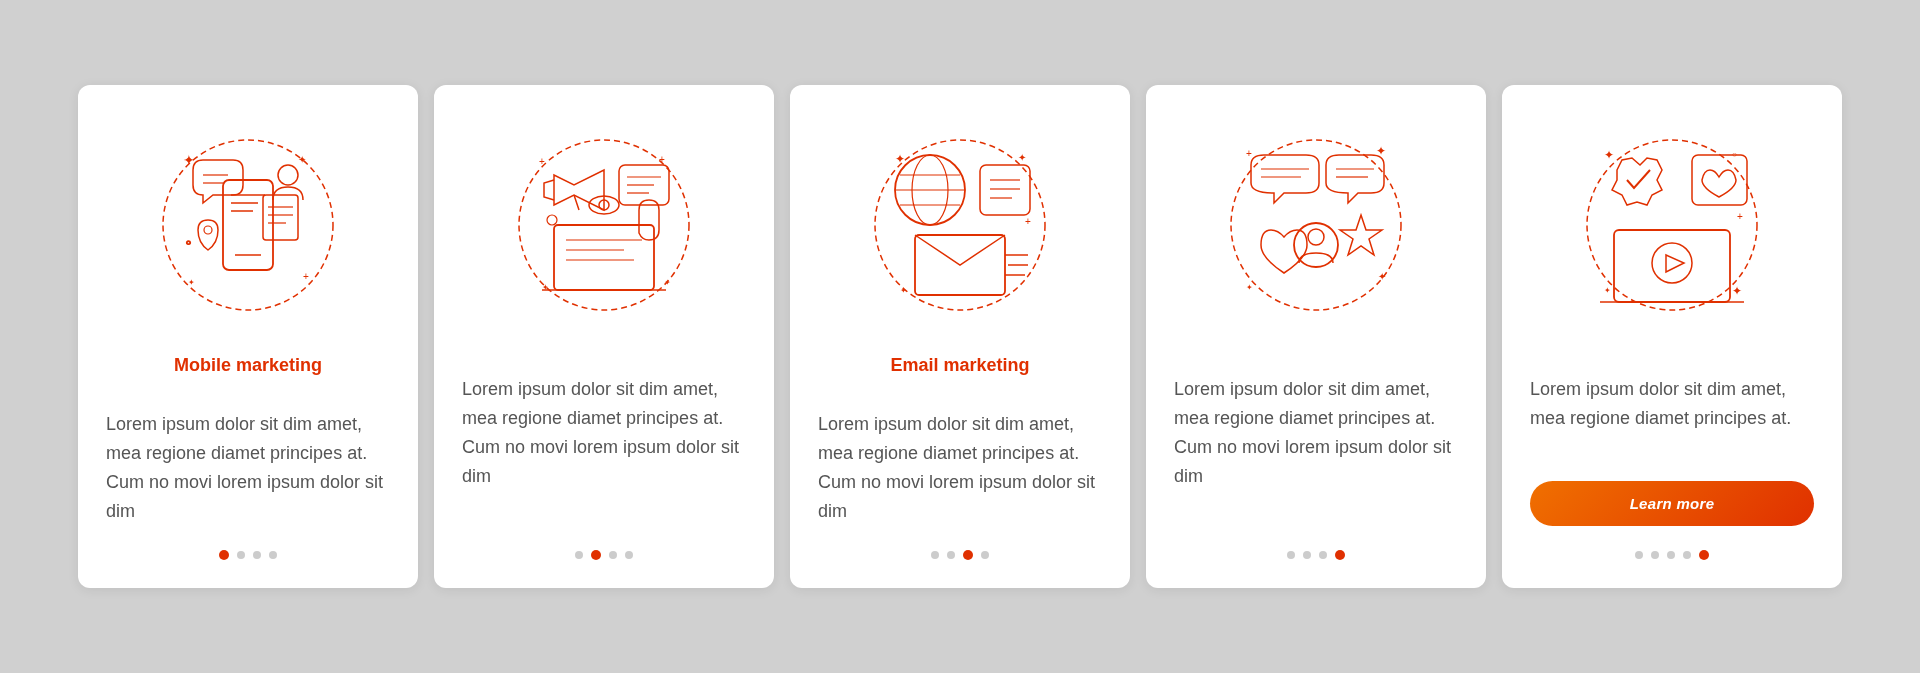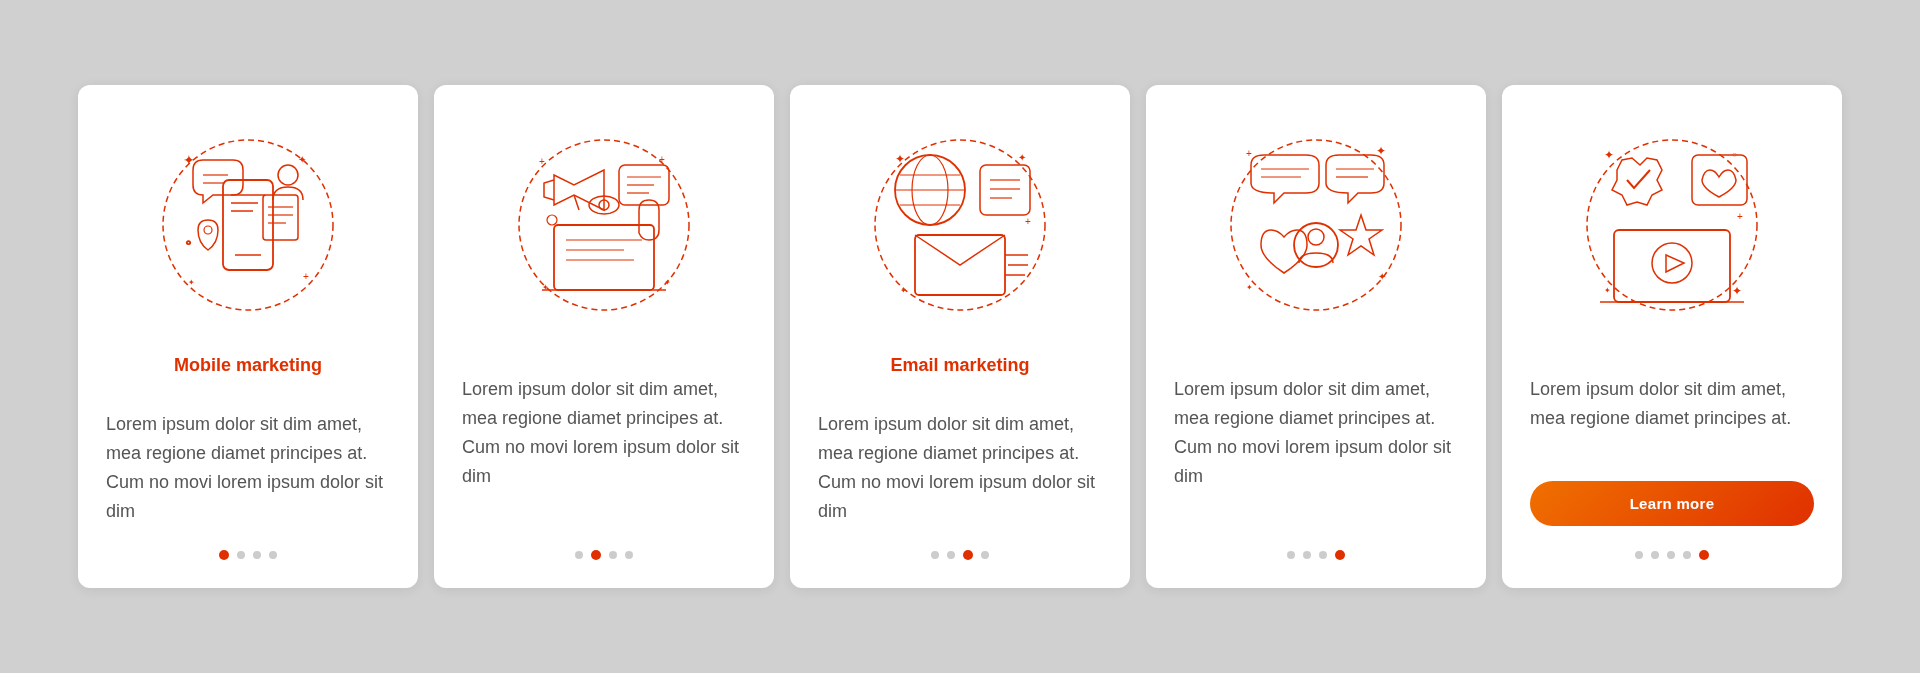--- a/index.html
+++ b/index.html
@@ -93,20 +93,21 @@
       color: #fff;
       border: none;
       border-radius: 30px;
       padding: 14px 40px;
       font-size: 15px;
       font-weight: 700;
       cursor: pointer;
       margin-top: 18px;
       width: 100%;
       letter-spacing: 0.3px;
+      font-style: italic;
     }
 
     
     .icon-svg {
       fill: none;
       stroke-width: 1.5;
     }
   </style>
 </head>
 <body>

